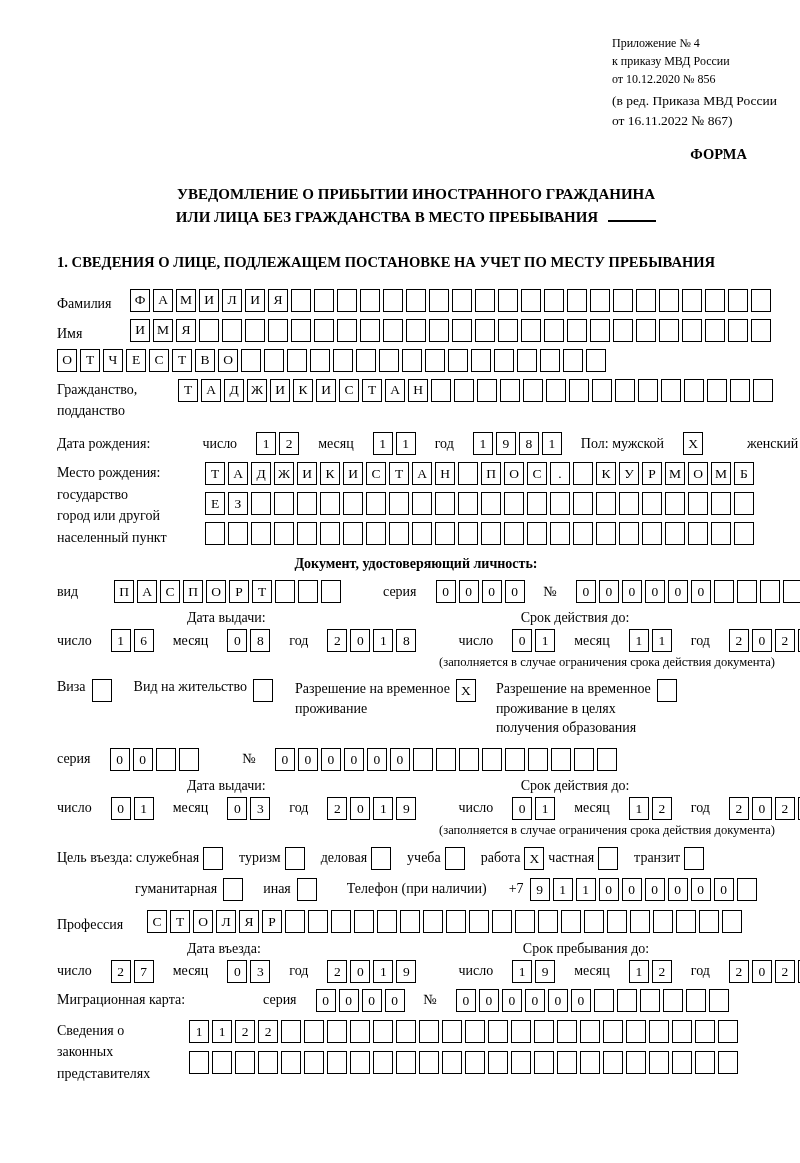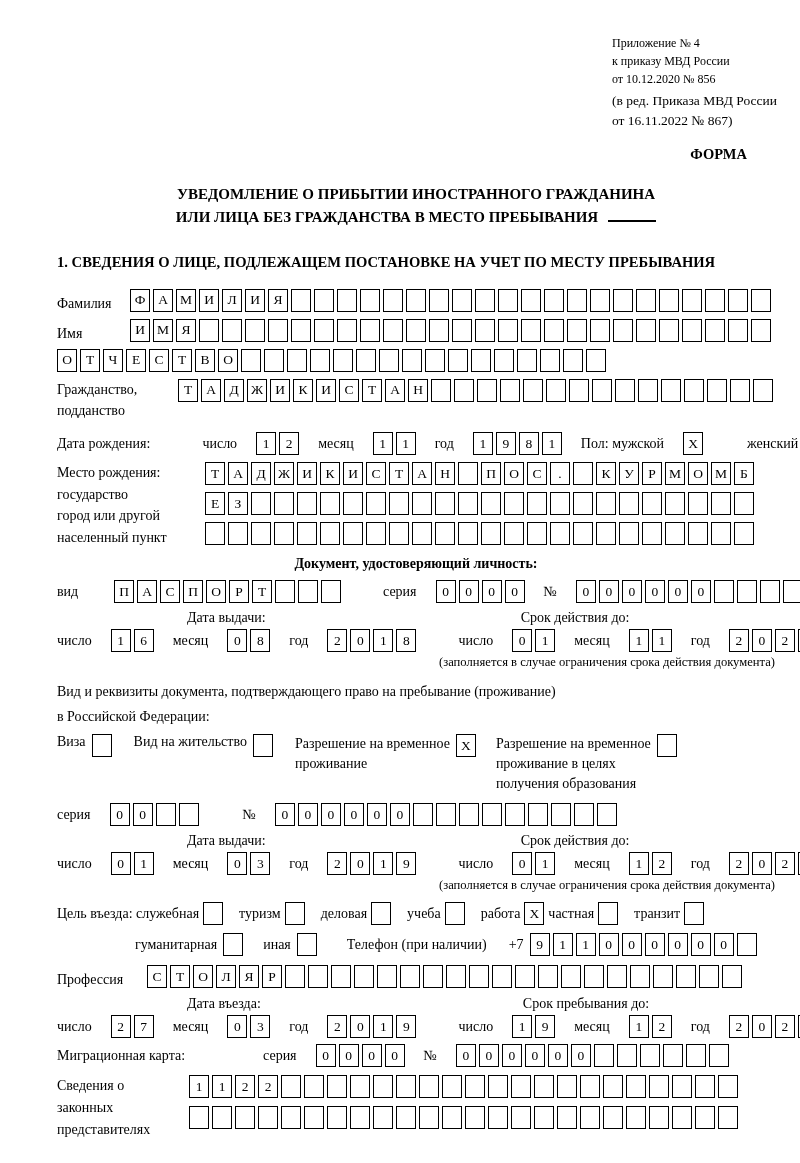--- a/index.html
+++ b/index.html
@@ -392,24 +392,20 @@
       <span class="cellrow">
           <span class="cell">2</span>
           <span class="cell">0</span>
           <span class="cell">2</span>
           <span class="cell">5</span>
         </span>
     </span>
   </div>
   <div class="note-r">(заполняется в случае ограничения срока действия документа)</div>
 
-  <div class="permittxt">
-    <div>Вид и реквизиты документа, подтверждающего право на пребывание (проживание)</div>
-    <div>в Российской Федерации:</div>
-  </div>
 
   <div class="row" style="margin-top:5px;margin-bottom:10px">
     <span class="cbgroup">
       <span>Виза</span>
       <span class="cellrow">
           <span class="cell"></span>
         </span>
     </span>
     <span class="cbgroup" style="margin-left:22px">
       <span>Вид на жительство</span>

